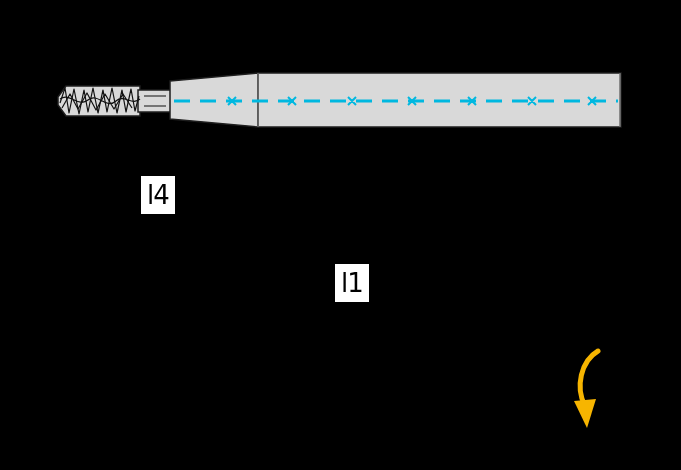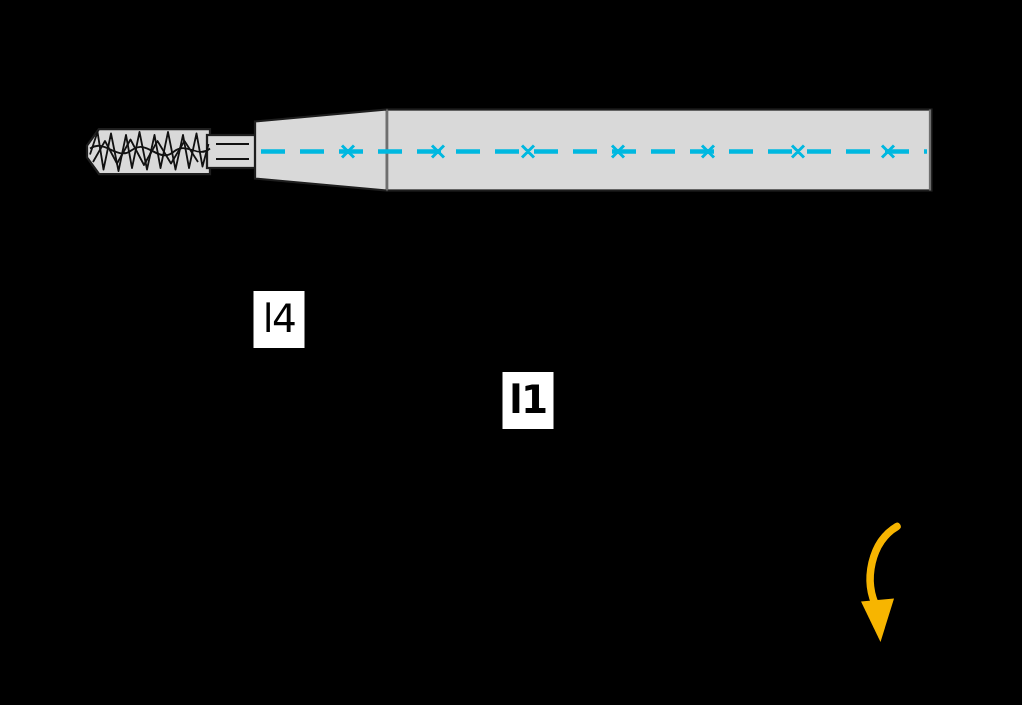--- a/index.html
+++ b/index.html
@@ -42,22 +42,22 @@
     width: 34px;
     height: 38px;
     display: flex;
     align-items: center;
     justify-content: center;
     font-size: 26px;
     line-height: 1;
     letter-spacing: -1px;
     user-select: none;
   }
-  #label-l4 { left: 141px; top: 194px; margin-left: 28px; }
-  #label-l1 { left: 335px; top: 248px; font-weight: bold; }
+  #label-l4 { left: 141px; top: 176px; }
+  #label-l1 { left: 335px; top: 264px; }
 </style>
 </head>
 <body>
 
 <div class="stage">
 
   <svg class="drawing" width="681" height="470" viewBox="0 0 681 470">
 
     <polygon class="tool-fill" points="66,86 58,97 58,105 66,116 140,116 140,86"></polygon>
 

